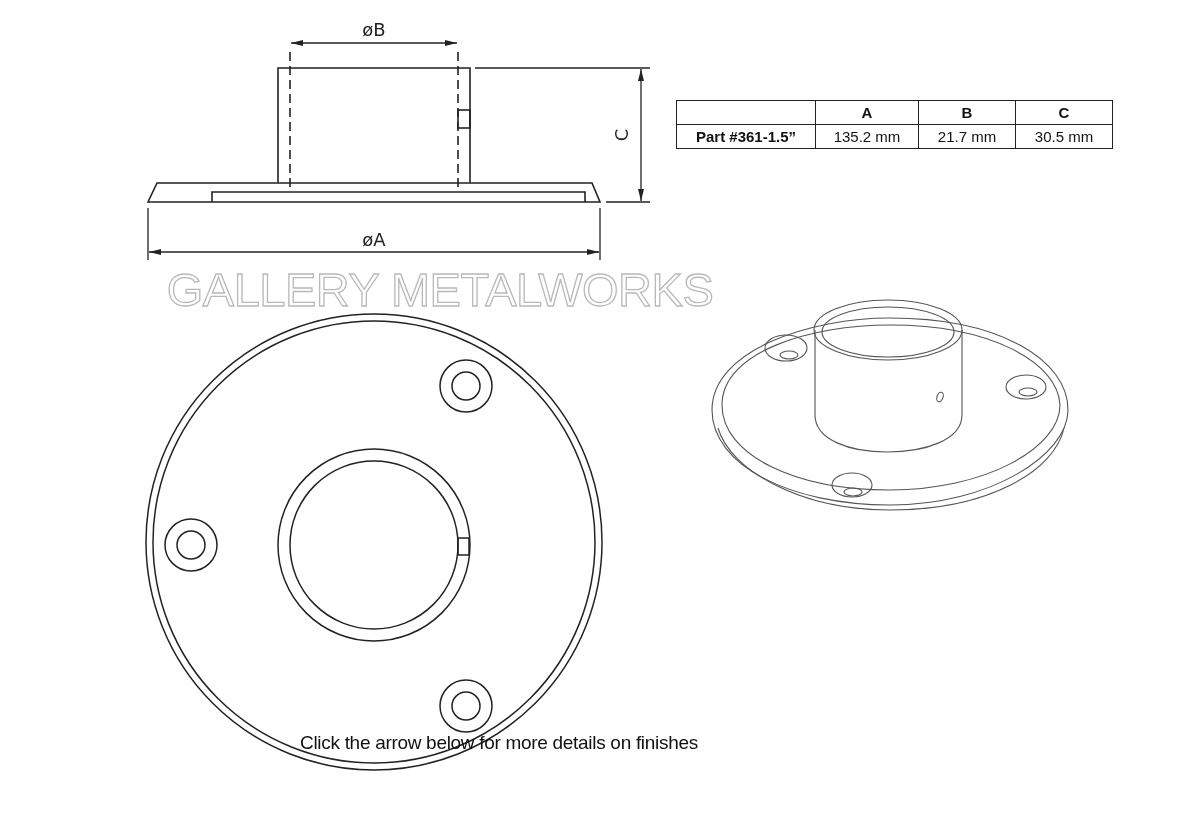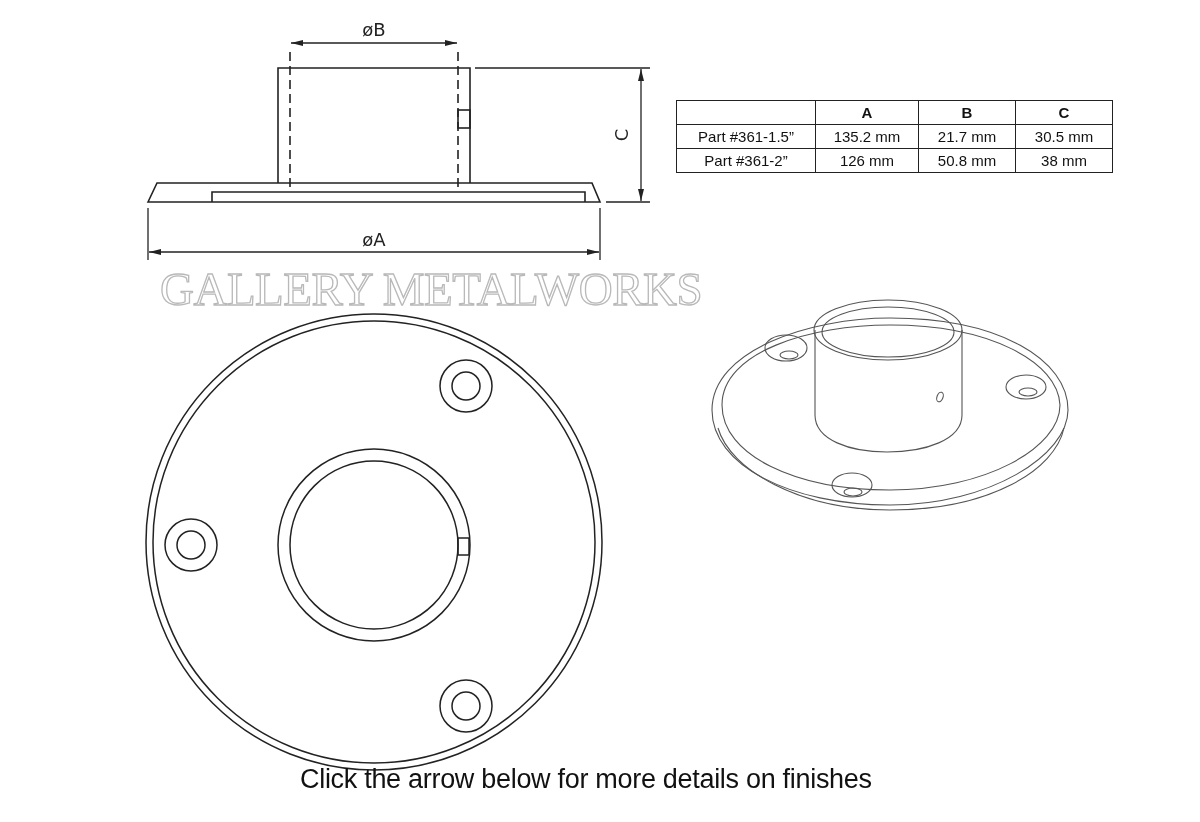--- a/index.html
+++ b/index.html
@@ -9,30 +9,30 @@
       position: absolute; left: 676px; top: 100px;
       border-collapse: collapse;
       font-family: "Liberation Sans", sans-serif;
       font-size: 15px; color: #111;
     }
     .spec-table td, .spec-table th {
       border: 1.5px solid #222; padding: 0; height: 23px; text-align: center;
       font-weight: normal; line-height: 20px;
     }
     .spec-table th { font-weight: bold; }
-    .spec-table td.rowhead { font-weight: normal; }
+    .spec-table td.rowhead { font-weight: bold; }
     .c0 { width: 138px; } .c1 { width: 102px; } .c2 { width: 96px; } .c3 { width: 96px; }
     .watermark {
       position: absolute; left: 160px; top: 262px; width: 560px;
-      font-family: Liberation Serif, serif; font-size: 47px; letter-spacing: -0.5px;
-      color: #ffffff; -webkit-text-stroke: 1.3px #b9b9b9; text-align: left; white-space: nowrap;
+      font-family: Liberation Sans, sans-serif; font-size: 47px; letter-spacing: -0.5px;
+      color: #ffffff; -webkit-text-stroke: 1.3px #b9b9b9; text-align: center; white-space: nowrap;
     }
     .caption {
-      position: absolute; left: 300px; top: 764px; width: 660px;
-      font-family: "Liberation Sans", sans-serif; font-size: 27px; color: #111; white-space: nowrap;
+      position: absolute; left: 300px; top: 732px; width: 660px;
+      font-family: "Liberation Sans", sans-serif; font-size: 19px; color: #111; white-space: nowrap;
       letter-spacing: -0.3px;
     }
     .dimlabel { font-family: "DejaVu Sans", sans-serif; font-size: 18px; fill: #222; }
   </style>
 </head>
 <body>
 
 <svg class="layer" width="1200" height="822" viewBox="0 0 1200 822">
   <defs>
     <marker id="arrowEnd" markerWidth="12" markerHeight="6" refX="12" refY="3" orient="auto" markerUnits="userSpaceOnUse">
@@ -128,22 +128,16 @@
     <th class="c1">A</th>
     <th class="c2">B</th>
     <th class="c3">C</th>
   </tr>
   <tr>
     <td class="rowhead">Part #361-1.5”</td>
     <td>135.2 mm</td>
     <td>21.7 mm</td>
     <td>30.5 mm</td>
   </tr>
-  <tr>
-    <td class="rowhead">Part #361-2”</td>
-    <td>126 mm</td>
-    <td>50.8 mm</td>
-    <td>38 mm</td>
-  </tr>
 </tbody>
   </table>
 
 <div class="caption">Click the arrow below for more details on finishes</div>
 
 </body></html>

